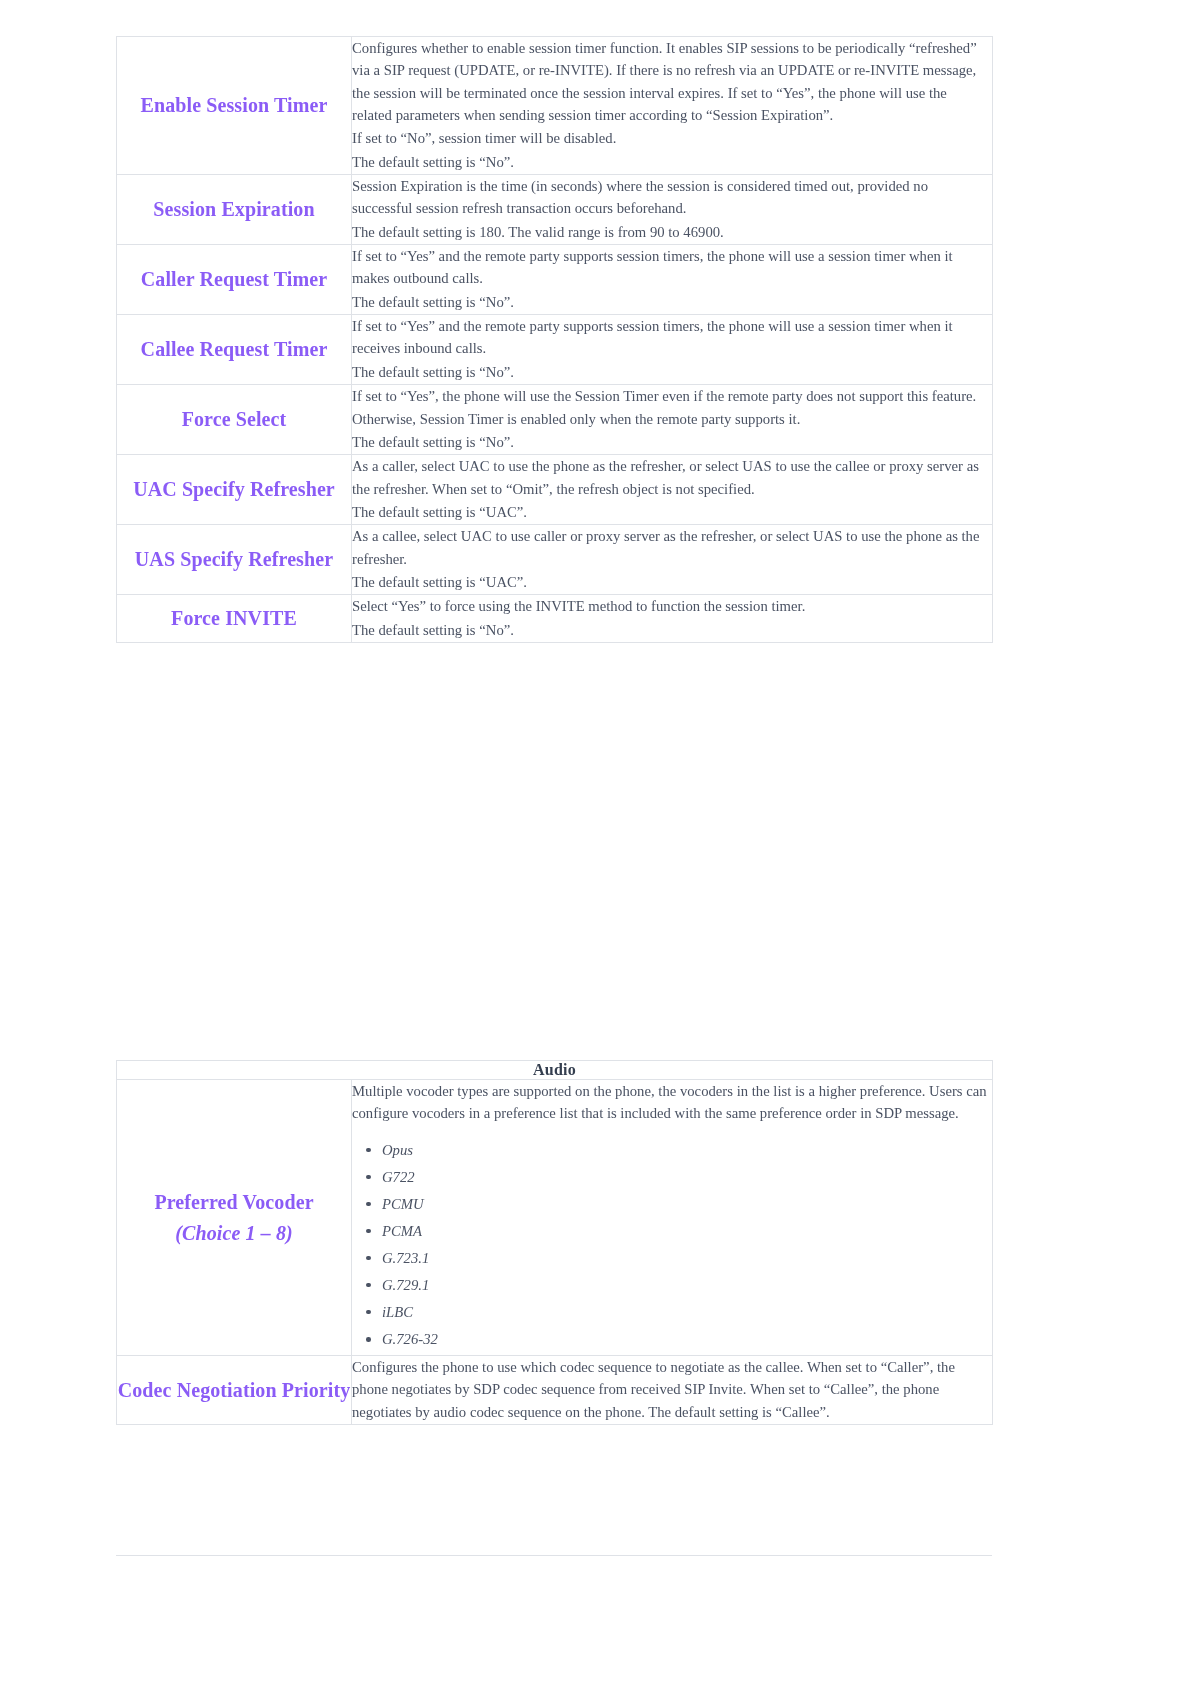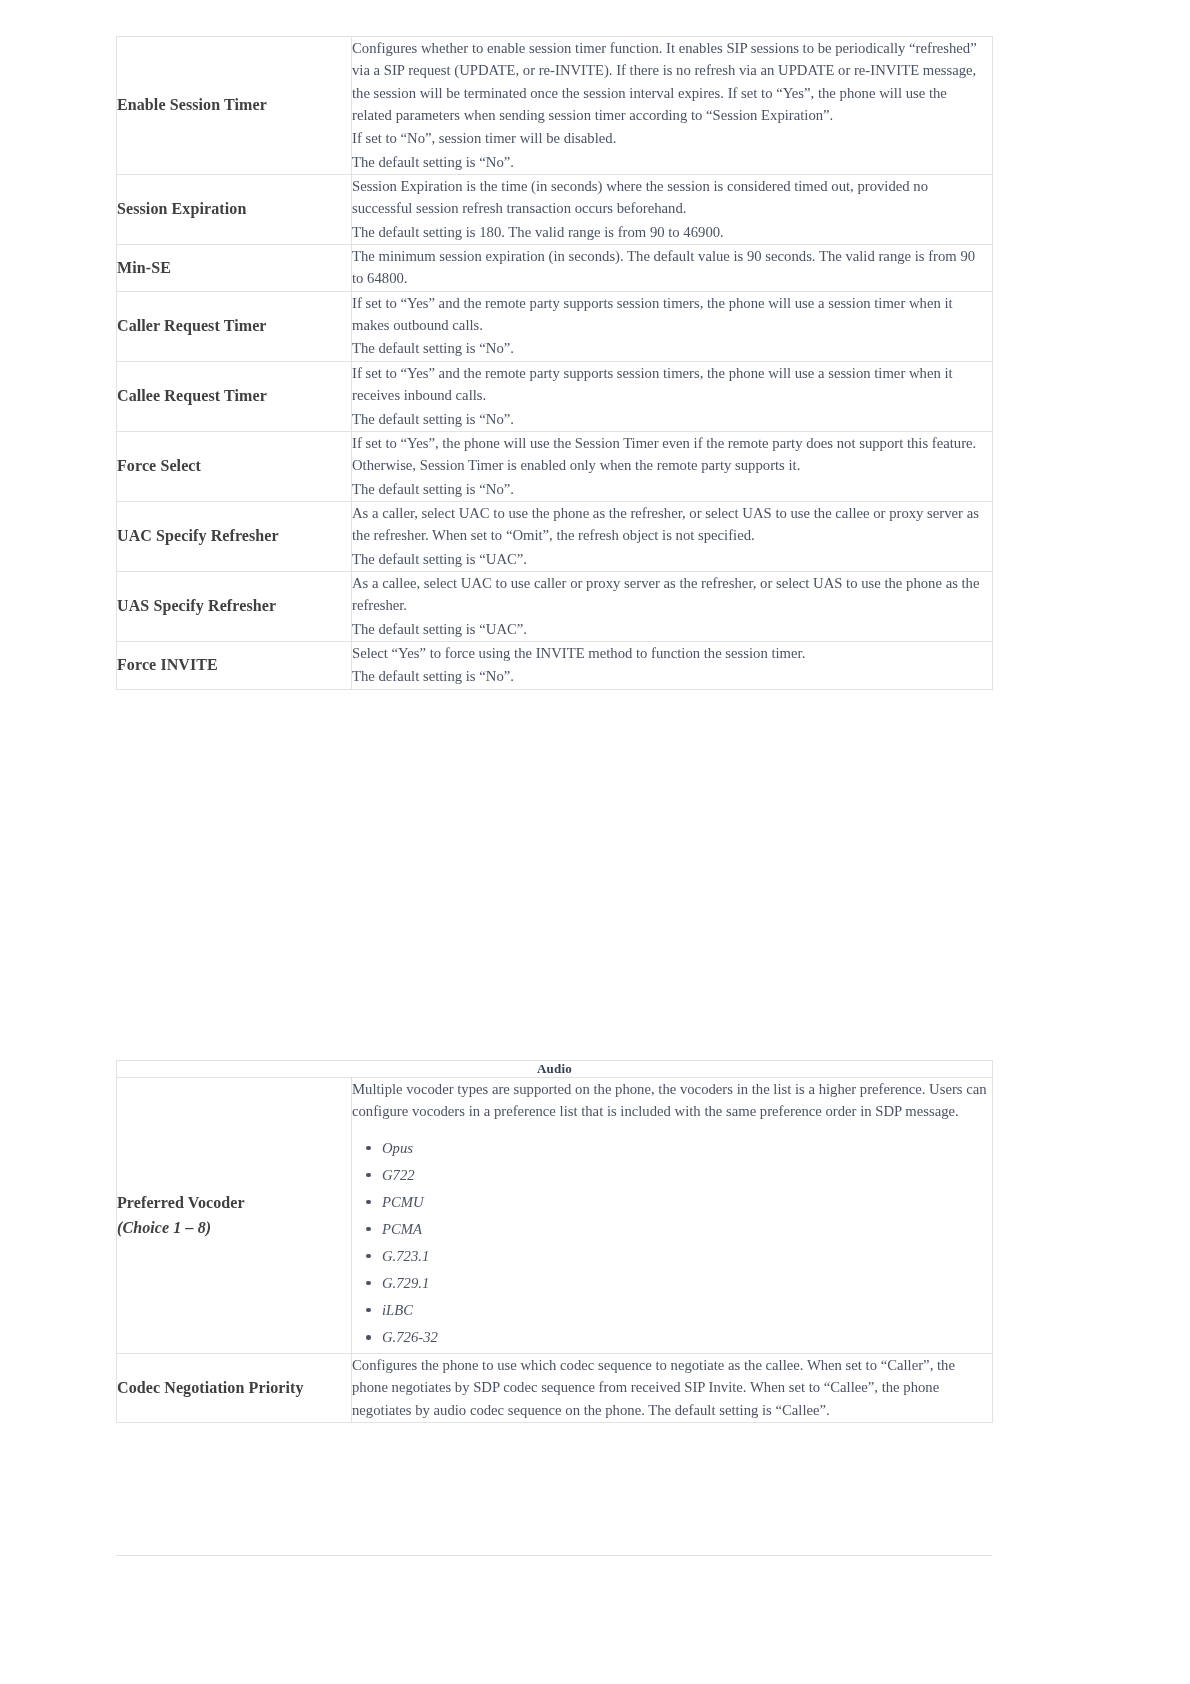--- a/index.html
+++ b/index.html
@@ -51,41 +51,42 @@
     vertical-align: middle;
     padding: 0;
     background: #fff;
   }
   col.c-label { width: 235px; }
   col.c-desc  { width: 641px; }
 
   td.label {
     padding: 14px 16px 14px 17px;
     font-weight: bold;
-    font-size: 16px;
+    font-size: 20px;
     line-height: 1.55;
-    color: #404040;
+    color: #8b5cf6;
     letter-spacing: 0.1px;
+    text-align: center;
   }
   td.desc {
     padding: 14px 18px 14px 17px;
     font-size: 14.7px;
     line-height: 1.52;
     color: #4a5263;
     vertical-align: middle;
   }
   td.desc p {
     margin: 0 4px 1px 0;
   }
   td.desc p + p { margin-top: 1px; }
 
   td.section-head {
     text-align: center;
     font-weight: bold;
-    font-size: 13px;
+    font-size: 16px;
     color: #343e4f;
     padding: 22px 10px 22px 10px;
     letter-spacing: 0.2px;
   }
 
   ul.vocoders {
     list-style: none;
     margin: 14px 0 4px 0;
     padding: 0 0 0 14px;
     font-style: italic;
@@ -146,26 +147,20 @@
         </tr>
 
         <tr>
           <td class="label">Session Expiration</td>
           <td class="desc">
             <p>Session Expiration is the time (in seconds) where the session is considered timed out, provided no successful session refresh transaction occurs beforehand.</p>
             <p>The default setting is 180. The valid range is from 90 to 46900.</p>
           </td>
         </tr>
 
-        <tr>
-          <td class="label">Min-SE</td>
-          <td class="desc">
-            <p>The minimum session expiration (in seconds). The default value is 90 seconds. The valid range is from 90 to 64800.</p>
-          </td>
-        </tr>
 
         <tr>
           <td class="label">Caller Request Timer</td>
           <td class="desc">
             <p>If set to “Yes” and the remote party supports session timers, the phone will use a session timer when it makes outbound calls.</p>
             <p>The default setting is “No”.</p>
           </td>
         </tr>
 
         <tr>

